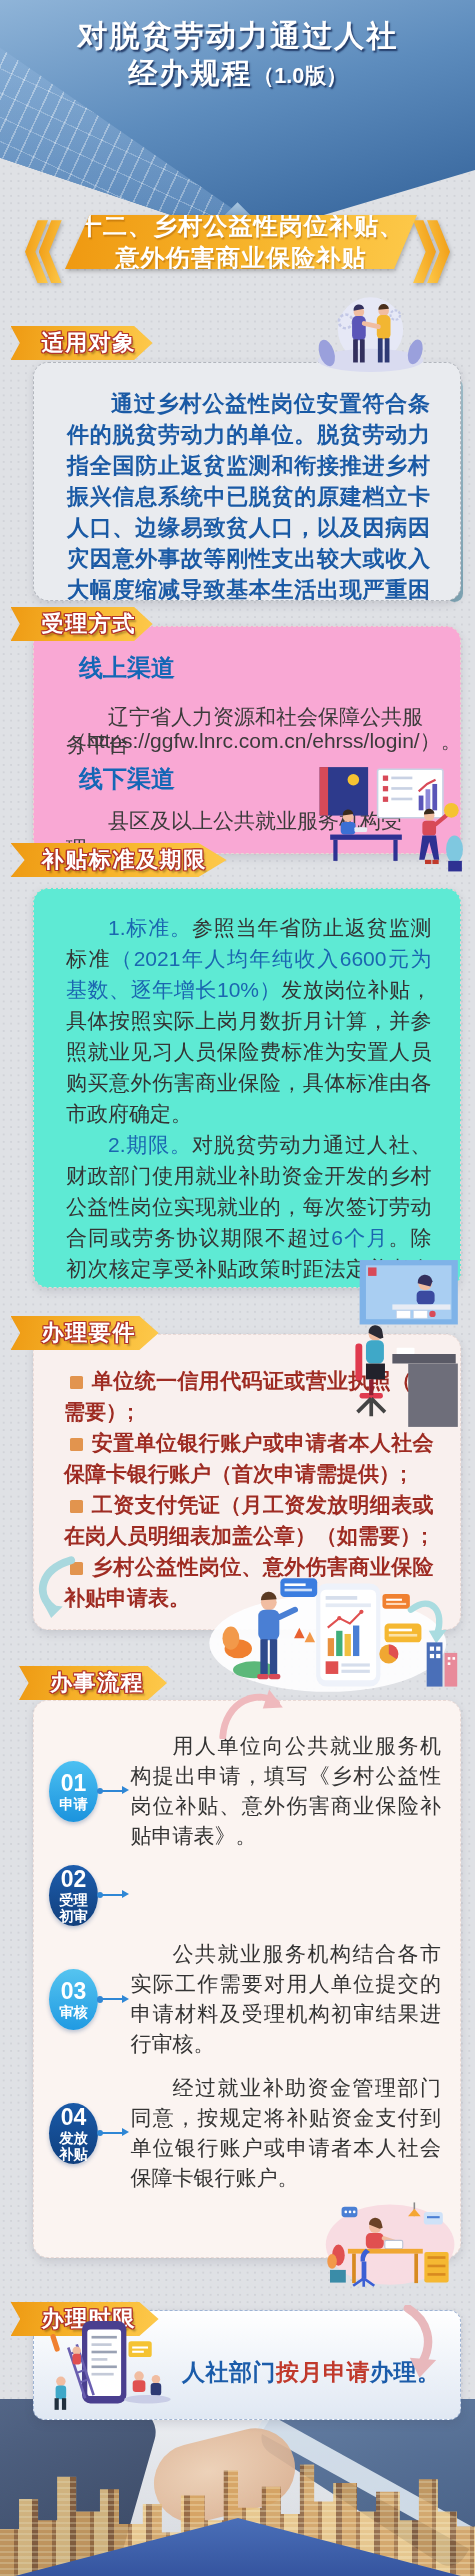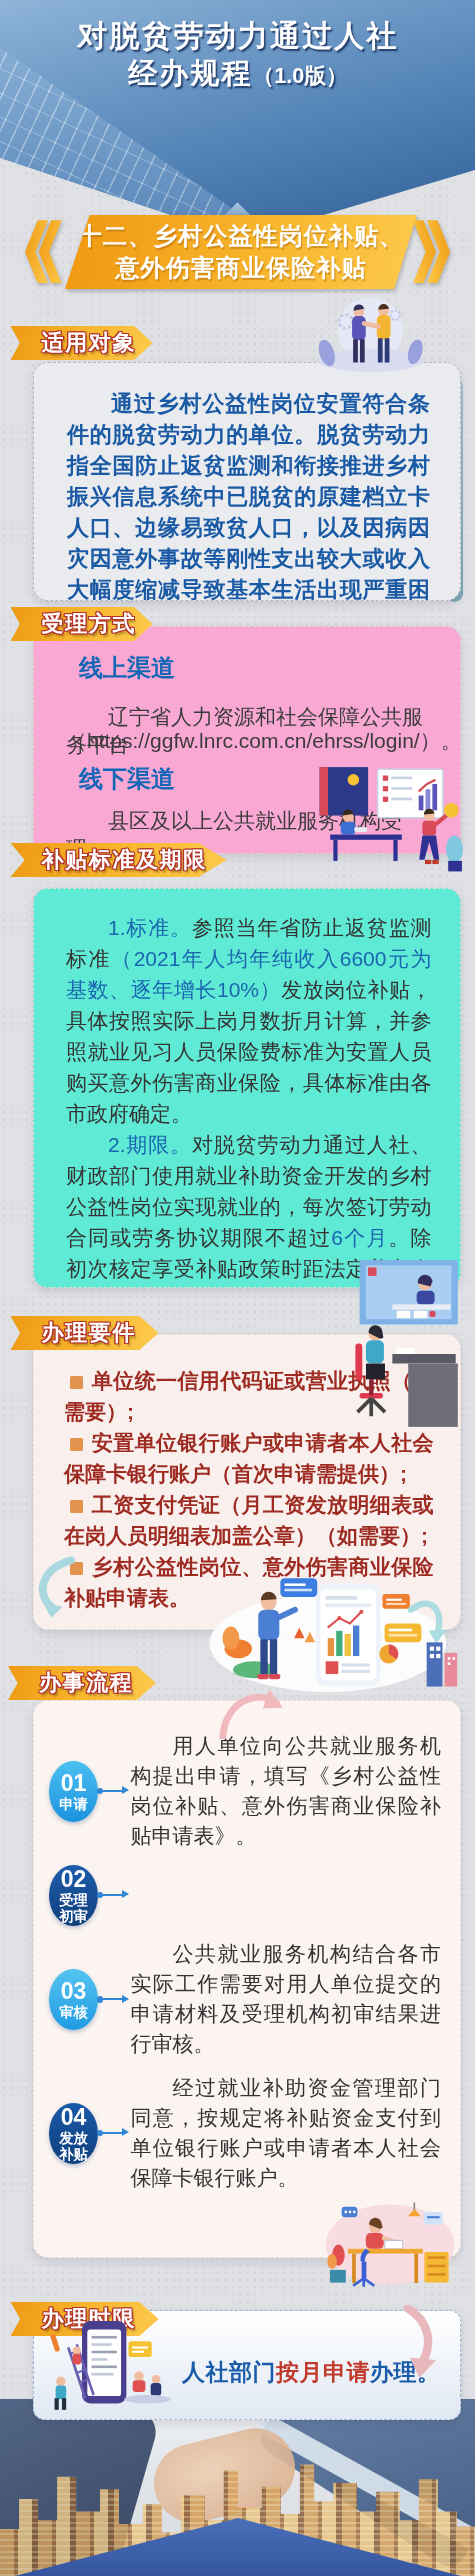--- a/index.html
+++ b/index.html
@@ -23,21 +23,21 @@
                repeating-linear-gradient(155deg,rgba(220,235,248,.3) 0 1.1px,transparent 1.1px 20px),
                linear-gradient(#6f9ac6,#2c5档8c,#27517f);}
   .hero-diamond{position:absolute;top:207px;left:226px;width:23px;height:23px;z-index:1;
     transform:rotate(45deg);background:linear-gradient(135deg,#a9c6e0,#4f7cab);}
   .hero-title{position:absolute;top:17px;left:0;width:100%;text-align:center;color:#fff;font-weight:bold;z-index:2;
     text-shadow:1.6px 2.1px 1.6px rgba(15,35,80,.78);}
   .hero-title .l1{font-size:30px;letter-spacing:2.1px;line-height:38px;}
   .hero-title .l2{font-size:29px;letter-spacing:2.1px;line-height:37px;}
   .hero-title .ver{font-size:21.7px;letter-spacing:0;}
   
-  .banner{position:absolute;top:215px;left:25px;width:425px;height:74px;z-index:3;
+  .banner{position:absolute;top:215px;left:25px;width:425px;height:54px;z-index:3;
     filter:drop-shadow(1.6px 2.6px 2.1px rgba(0,0,0,.25));}
   .banner .body{position:absolute;left:40px;right:33px;top:0;bottom:0;
     background:linear-gradient(100deg,#ef9810,#f7b52c 55%,#fdc94a);
     clip-path:polygon(7% 0,100% 0,93.5% 100%,0 100%);
     display:flex;flex-direction:column;justify-content:center;text-align:center;}
   .banner .body div{color:#fff;font-weight:bold;font-size:24px;line-height:32px;letter-spacing:1.1px;
     text-shadow:1.1px 1.6px 1.1px rgba(150,80,0,.4);}
   .chev{position:absolute;top:5.3px;width:23px;height:63px;
     background:linear-gradient(100deg,#ef9810,#fdc94a);
     clip-path:polygon(55% 0,100% 0,45% 50%,100% 100%,55% 100%,0 50%);}
@@ -138,21 +138,21 @@
     <div class="body">
       <div>十二、乡村公益性岗位补贴、</div>
       <div>意外伤害商业保险补贴</div>
     </div>
   </div>
 
   <div class="ribbon" style="top:326px;left:10.6px;width:142px;">适用对象</div>
   <div class="ribbon" style="top:607px;left:10.6px;width:142px;">受理方式</div>
   <div class="ribbon" style="top:843px;left:10.6px;width:216px;">补贴标准及期限</div>
   <div class="ribbon" style="top:1316px;left:10.6px;width:148px;">办理要件</div>
-  <div class="ribbon" style="top:1666px;left:8px;width:148px;">办事流程</div>
+  <div class="ribbon" style="top:1666px;left:19px;width:148px;">办事流程</div>
   <div class="ribbon" style="top:2302px;left:10.6px;width:148px;">办理时限</div>
 
   <div class="teal-bar"></div>
   <div class="card c1">
     <div class="txt">通过乡村公益性岗位安置符合条件的脱贫劳动力的单位。脱贫劳动力指全国防止返贫监测和衔接推进乡村振兴信息系统中已脱贫的原建档立卡人口、边缘易致贫人口，以及因病因灾因意外事故等刚性支出较大或收入大幅度缩减导致基本生活出现严重困难人口中符合规定的劳动力。</div>
   </div>
 
   <svg class="illus" style="top:294px;left:315px;" width="111" height="79" viewBox="0 0 210 150">
     <circle cx="105" cy="68" r="62" fill="#e6e8f6"></circle>
     <ellipse cx="105" cy="126" rx="100" ry="22" fill="#d9dbf0"></ellipse>

